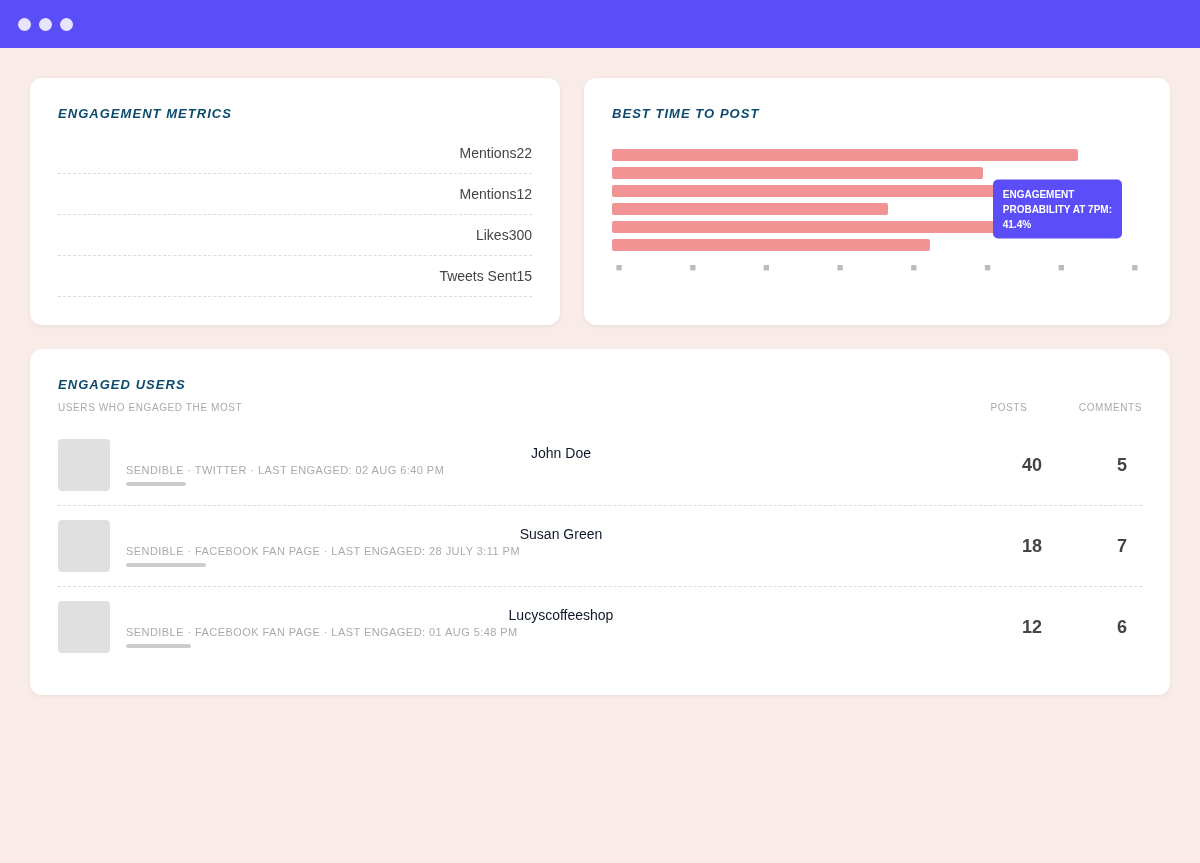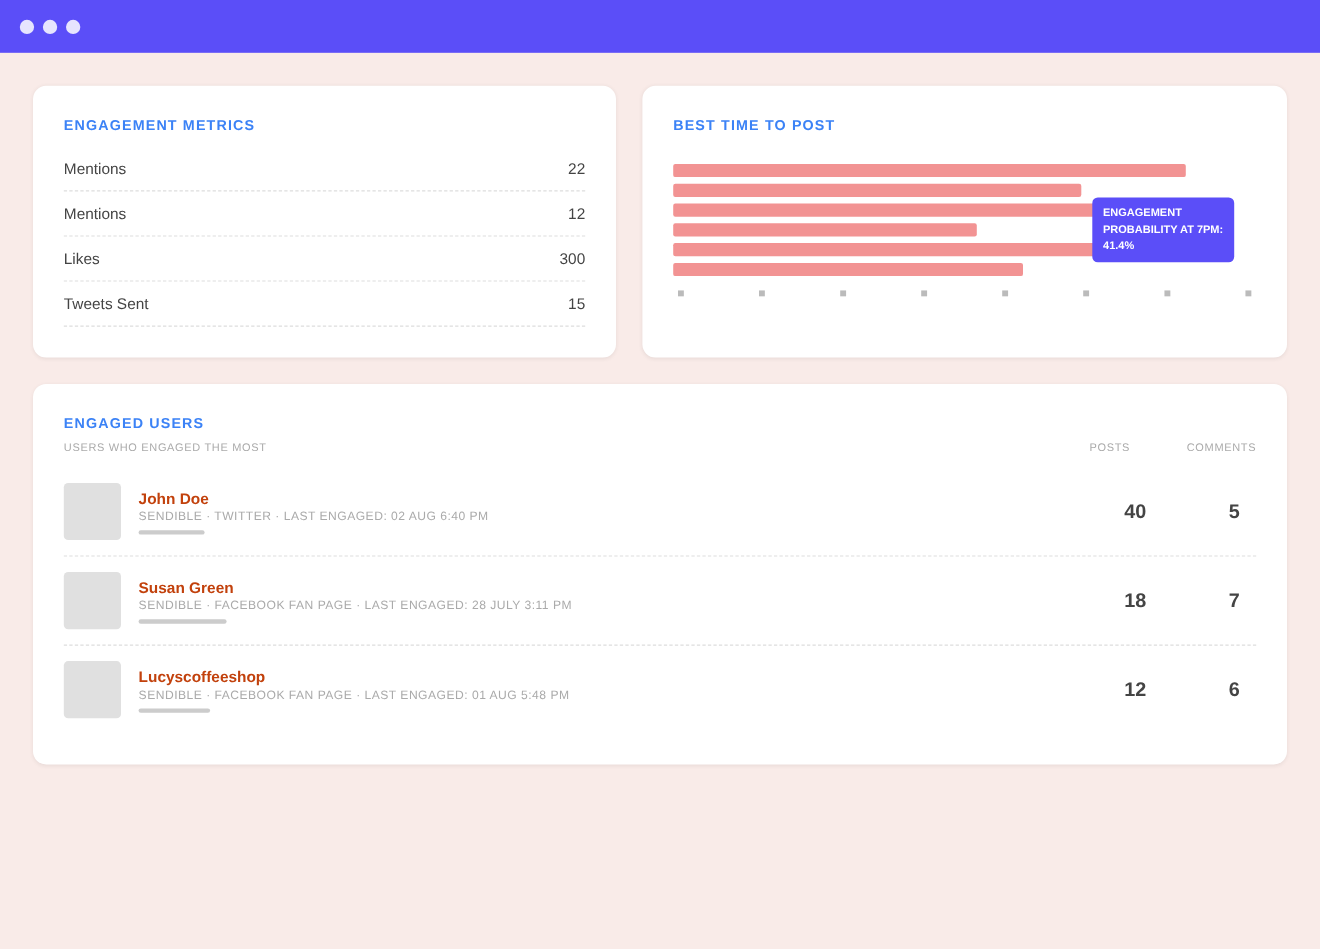--- a/index.html
+++ b/index.html
@@ -51,28 +51,29 @@
     }
 
     .best-time-card {
       flex: 1;
     }
 
     .card-title {
       font-size: 13px;
       font-weight: 700;
       letter-spacing: 0.08em;
-      color: #3b82f6;
+      color: #0c4a6e;
       margin-bottom: 20px;
       text-transform: uppercase;
+      font-style: italic;
     }
 
     .metric-row {
       display: flex;
-      justify-content: space-between;
+      justify-content: flex-end;
       align-items: center;
       padding: 12px 0;
       border-bottom: 1.5px dashed #ddd;
     }
 
     .metric-row:first-of-type {
       padding-top: 4px;
     }
 
     .metric-label {
@@ -195,23 +196,24 @@
       border-radius: 4px;
       flex-shrink: 0;
     }
 
     .user-info {
       flex: 1;
     }
 
     .user-name {
       font-size: 14px;
-      font-weight: 700;
-      color: #c2410c;
+      font-weight: 400;
+      color: #0f172a;
       margin-bottom: 3px;
+      text-align: center;
     }
 
     .user-meta {
       font-size: 11px;
       color: #aaa;
       text-transform: uppercase;
       letter-spacing: 0.04em;
       margin-bottom: 6px;
     }
 

